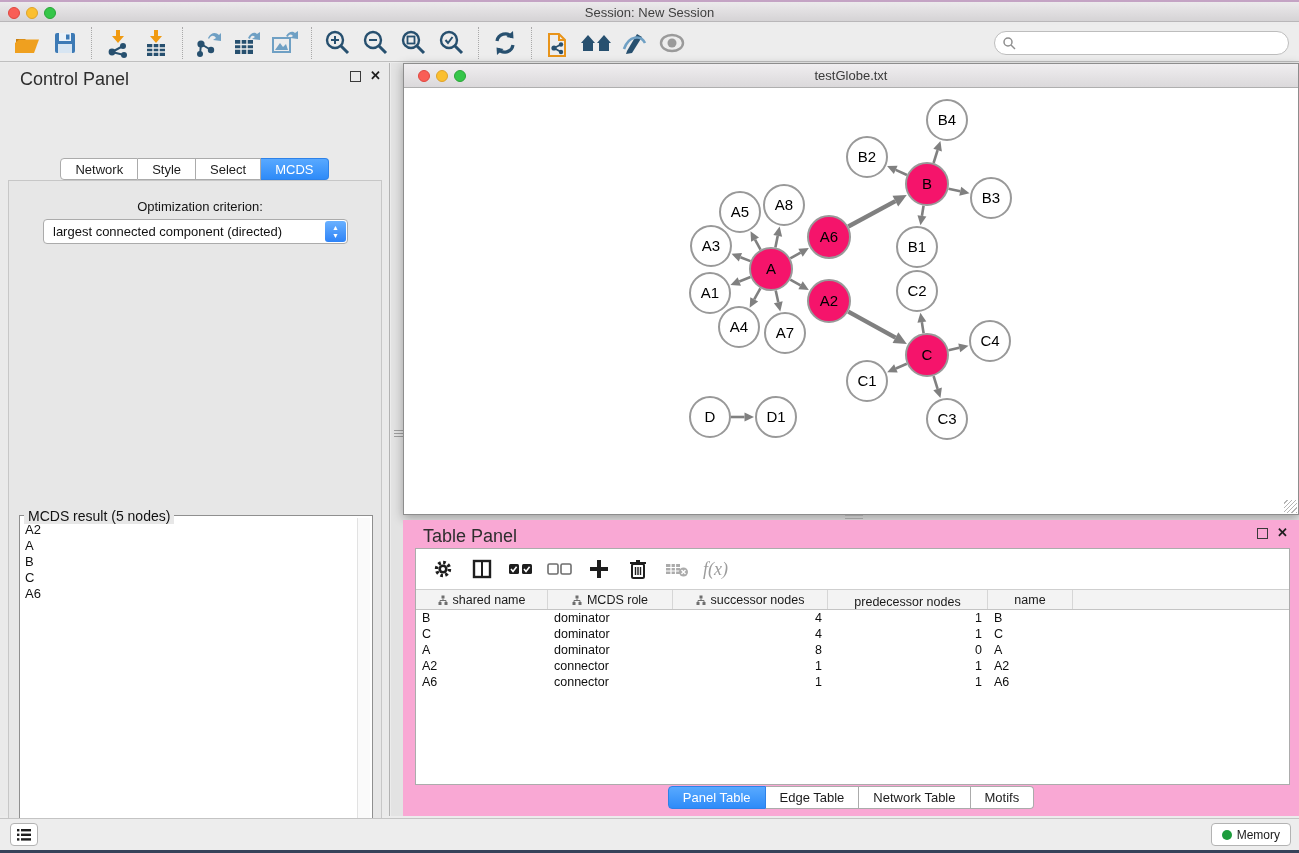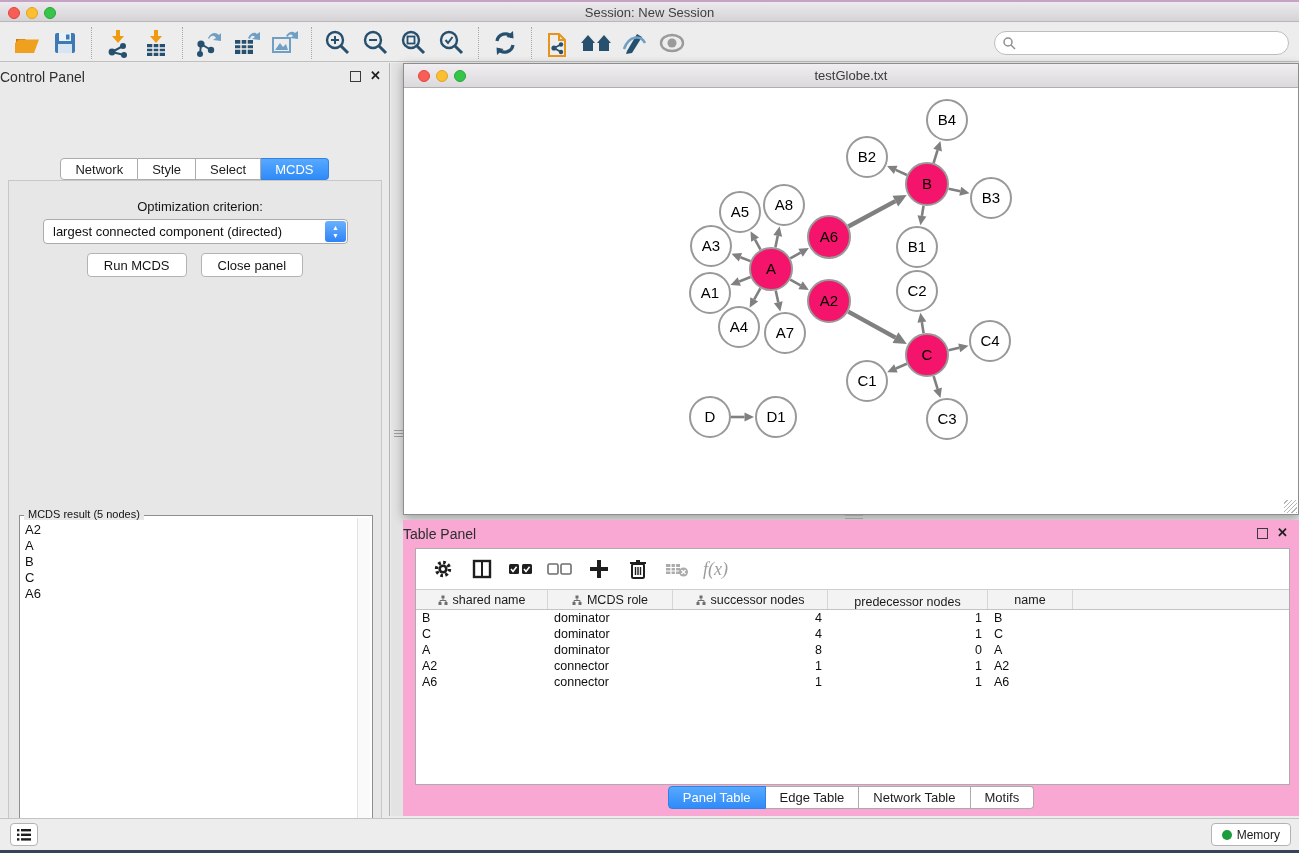--- a/index.html
+++ b/index.html
@@ -19,21 +19,21 @@
     border-bottom:1px solid #BFBFBF; display:flex; align-items:center; padding-left:8px; }
   .tbtn { width:38px; height:32px; display:flex; align-items:center; justify-content:center; border-radius:4px; cursor:default; }
   .tsep { width:1px; height:32px; margin:0 7px; border-left:1px dotted #A9A9A9; }
   .search-wrap { position:absolute; right:10px; top:6px; width:295px; height:24px; background:#FFF;
     border:1px solid #BDBDBD; border-radius:12px; display:flex; align-items:center; padding-left:7px; }
   .search-wrap input { border:none; outline:none; flex:1; font-size:12px; background:transparent; margin-left:5px; }
 
   
   .control-panel { position:absolute; left:0; top:63px; width:390px; height:753px; background:#EAEAEA; border-right:1px solid #B2B2B2; }
   .panel-head { position:relative; height:26px; }
-  .panel-head .ptitle { position:absolute; left:0; top:6px; font-size:14px; color:#2E2E2E; }
+  .panel-head .ptitle { position:absolute; left:20px; top:6px; font-size:18px; color:#2E2E2E; }
   .float-ic { position:absolute; width:11px; height:11px; border:1.5px solid #3A3A3A; top:8px; }
   .close-ic { position:absolute; top:5px; font-size:13px; font-weight:bold; color:#1E1E1E; }
   .control-panel .float-ic { right:28px; } .control-panel .close-ic { right:8px; }
 
   .tabbar { position:absolute; left:0; width:100%; display:flex; justify-content:center; }
   .control-panel .tabbar { top:95px; }
   .tab { height:22px; padding:8px 14px; background:#FFF; border:1px solid #ABABAB; border-left:none;
     font-size:13px; color:#1C1C1C; display:flex; align-items:center; }
   .tab:first-child { border-left:1px solid #ABABAB; border-radius:4px 0 0 4px; }
   .tab:last-child { border-radius:0 4px 4px 0; }
@@ -43,21 +43,21 @@
   .opt-label { position:absolute; left:5px; width:100%; top:18px; text-align:center; font-size:13px; color:#141414; }
   .criterion { position:absolute; left:34px; top:38px; width:305px; height:25px; background:#FFF; border:1px solid #ABABAB; border-radius:4px;
     font-size:13px; color:#111; display:flex; align-items:center; padding-left:9px; }
   .criterion .spin { position:absolute; right:1px; top:1px; width:21px; height:21px; border-radius:3px;
     background:linear-gradient(#6AB1FF,#2E83F7); color:#FFF; font-size:7px; line-height:8px; text-align:center; padding-top:3px; }
   .cp-buttons { position:absolute; left:0; top:72px; width:100%; display:flex; justify-content:center; gap:14px; }
   .btn { height:24px; background:#FFF; border:1px solid #B3B3B3; border-radius:4px; font-size:13px; color:#141414; padding:0 16px;
     display:flex; align-items:center; }
 
   .mcds-result { position:absolute; left:10px; top:334px; width:354px; height:341px; border:1px solid #8F8F8F; background:#FFF; }
-  .mcds-result .legend { position:absolute; top:-8px; left:4px; background:#E7E7E7; padding:0 4px; font-size:11px; color:#111; }
+  .mcds-result .legend { position:absolute; top:-8px; left:4px; background:#E7E7E7; padding:0 4px; font-size:14px; color:#111; }
   .mcds-list { position:absolute; inset:2px 15px 2px 2px; font-size:13px; color:#111; line-height:16px; padding:4px 0 0 3px; }
   .mcds-scroll { position:absolute; top:2px; right:2px; bottom:2px; width:13px; background:#FAFAFA; border-left:1px solid #E2E2E2; }
 
   
   .desktop { position:absolute; left:391px; top:63px; width:908px; height:753px; background:#E3E3E3; }
   .net-window { position:absolute; left:403px; top:63px; width:896px; height:452px; background:#FFF;
     border:1px solid #8D8D8D; box-shadow:0 3px 10px rgba(0,0,0,.3); }
   .net-title { position:relative; height:24px; background:linear-gradient(#F0EEF0,#DBD9DB); border-bottom:1px solid #AFAFAF; }
   .net-title .title { position:absolute; left:0; right:0; top:4px; text-align:center; font-size:13px; color:#3A3A3A; }
   .net-title .tl { top:6px; }
@@ -250,24 +250,20 @@
     <div class="tab">Network</div>
     <div class="tab">Style</div>
     <div class="tab">Select</div>
     <div class="tab active">MCDS</div>
   </div>
   <div class="cp-content">
     <div class="opt-label">Optimization criterion:</div>
     <div class="criterion">
       <span>largest connected component (directed)</span>
       <span class="spin">▲<br>▼</span>
-    </div>
-    <div class="cp-buttons">
-      <div class="btn">Run MCDS</div>
-      <div class="btn">Close panel</div>
     </div>
     <div class="mcds-result">
       <span class="legend">MCDS result (5 nodes)</span>
       <div class="mcds-list">
         <div>A2</div>
         <div>A</div>
         <div>B</div>
         <div>C</div>
         <div>A6</div>
       </div>

